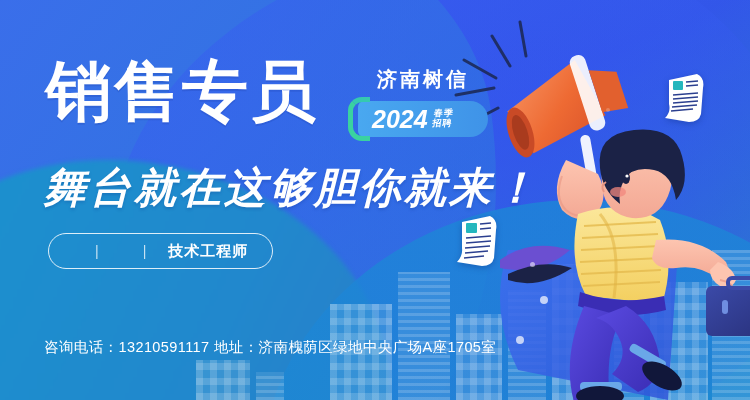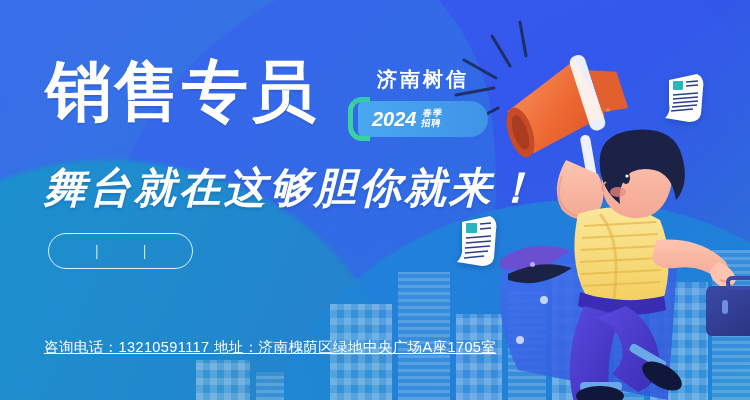--- a/index.html
+++ b/index.html
@@ -123,21 +123,21 @@
     position: absolute;
     left: -10px; top: -4px;
     width: 22px; height: 44px;
     border-left: 5px solid #3ad2a0;
     border-top: 5px solid #35c9b0;
     border-bottom: 5px solid #3ad2a0;
     border-radius: 14px 0 0 14px;
     border-right: none;
   }
   .year-num {
-    font-size: 20px;
+    font-size: 25px;
     font-weight: 800;
     color: #ffffff;
     font-style: italic;
     letter-spacing: 0px;
     line-height: 1;
   }
   .year-sub {
     margin-left: 5px;
     display: grid;
     grid-template-columns: 1fr 1fr;
@@ -187,21 +187,20 @@
   }
 
   .contact {
     position: absolute;
     left: 44px; top: 338px;
     font-size: 14.5px;
     color: #ffffff;
     letter-spacing: .4px;
     white-space: nowrap;
     font-weight: 400;
-    text-decoration: underline;
   }
 
   
   .illustration { position: absolute; right: 0; top: 0; width: 300px; height: 400px; }
 
   .doc {
     position: absolute;
     filter: drop-shadow(0 2px 3px rgba(10,40,120,.35));
   }
 
@@ -383,18 +382,19 @@
           <span>聘</span>
         </div>
       </div>
     </div>
 
     <div class="subhead">舞台就在这够胆你就来！</div>
 
     <div class="jobs-pill">
       <span class="job-sep">|</span>
       <span class="job-sep">|</span>
+      <span class="job-item">技术工程师</span>
     </div>
 
     <div class="contact">咨询电话：13210591117  地址：济南槐荫区绿地中央广场A座1705室</div>
 
   </div>
 </div>
 
 </body></html>

